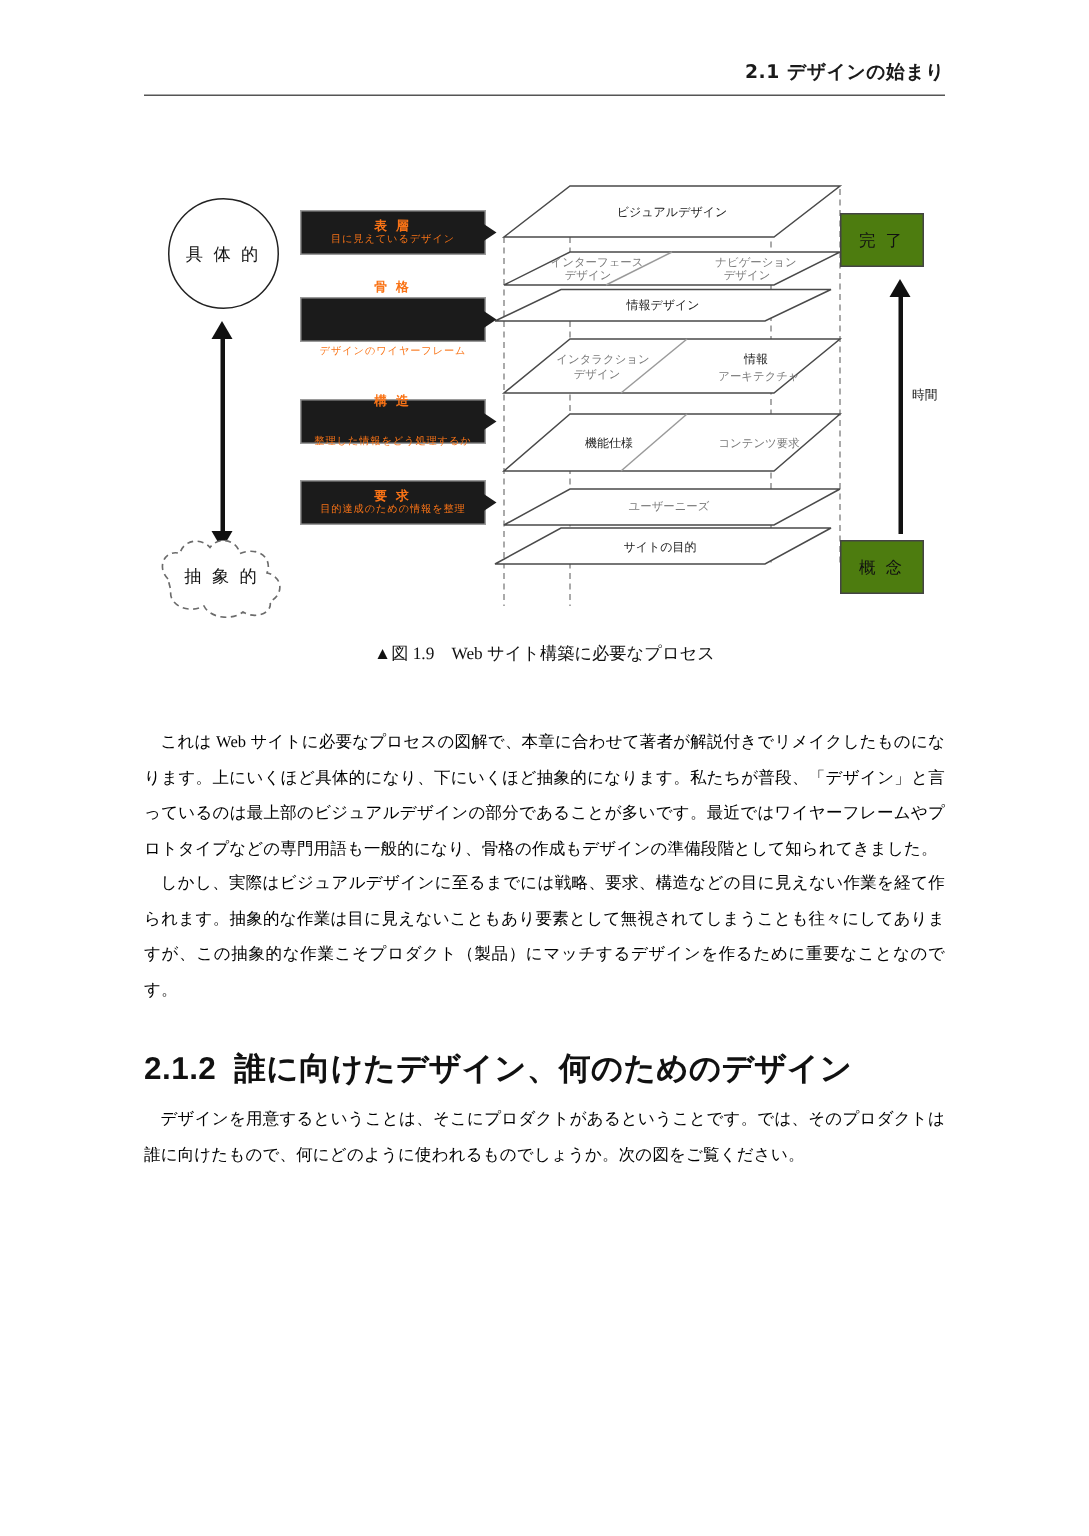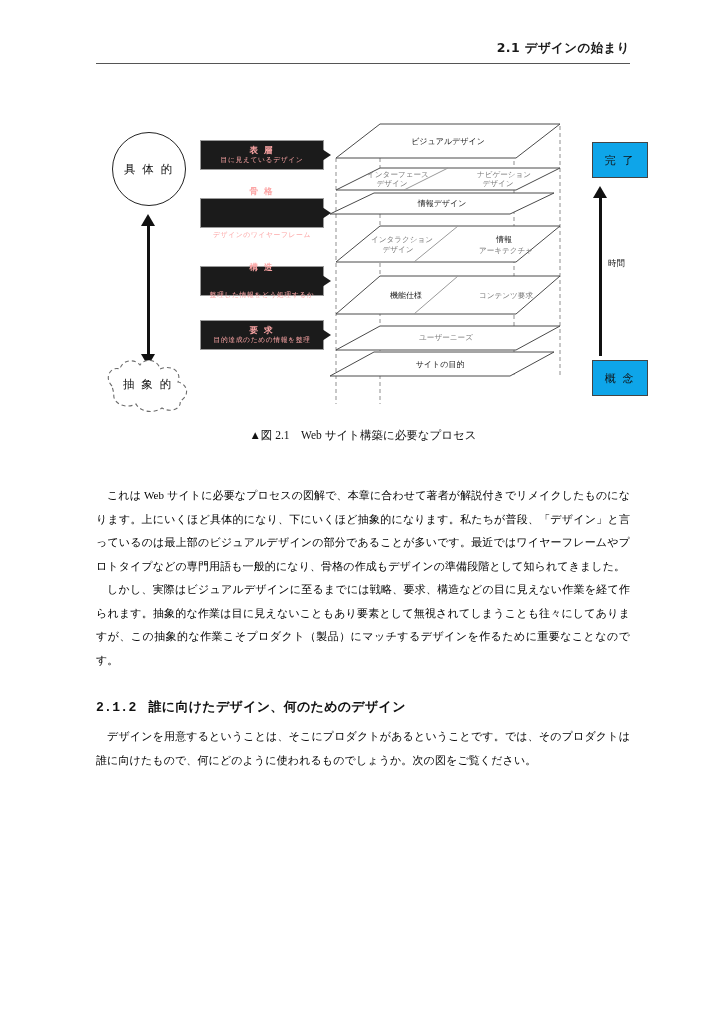--- a/index.html
+++ b/index.html
@@ -40,38 +40,38 @@
   .cloud{
     position:absolute;left:6px;top:238px;width:92px;height:56px;
     display:flex;align-items:center;justify-content:center;
     font-size:11.5px;letter-spacing:2px;color:#111;
   }
   .cloud svg{position:absolute;left:0;top:0;}
   .cloud span{position:relative;z-index:2;}
 
   
   .chip{
-    position:absolute;left:104px;width:122px;height:28px;background:#1b1b1b;color:#fca5a5;
+    position:absolute;left:104px;width:122px;height:28px;background:#1b1b1b;color:#f97316;
     border:1px solid #9a9a9a;display:flex;flex-direction:column;align-items:center;justify-content:center;
     line-height:1.15;
   }
   .chip .t1{font-size:8.5px;font-weight:bold;letter-spacing:2px;}
   .chip .t2{font-size:6.8px;letter-spacing:.6px;margin-top:1px;}
   .chip .tab{
     position:absolute;right:-8px;top:8px;width:0;height:0;
     border-top:6px solid transparent;border-bottom:6px solid transparent;border-left:9px solid #1b1b1b;
   }
 
   
   .stack{position:absolute;left:232px;top:0;width:252px;height:290px;}
   .stack svg{display:block;}
 
   
   .endbox{
-    position:absolute;left:496px;width:54px;height:34px;border:1px solid #444;background:#0ea5e9;
+    position:absolute;left:464px;width:54px;height:34px;border:1px solid #444;background:#4d7c0f;
     display:flex;align-items:center;justify-content:center;font-size:11px;letter-spacing:2px;color:#111;
   }
   .timeArrow{position:absolute;left:500px;top:68px;width:8px;height:170px;}
   .timeArrow .shaft{position:absolute;left:2.5px;top:11px;width:3px;height:159px;background:#111;}
   .timeArrow .headUp{
     position:absolute;left:-3px;top:0;width:0;height:0;
     border-left:7px solid transparent;border-right:7px solid transparent;border-bottom:12px solid #111;
   }
   .timeLabel{position:absolute;left:512px;top:140px;font-size:8.5px;color:#111;white-space:nowrap;}
 
@@ -81,22 +81,22 @@
   }
 
   
   .body{position:absolute;left:96px;top:484px;width:534px;}
   p.para{
     margin:0 0 0 0;font-size:11px;line-height:23.5px;text-align:justify;
     text-justify:inter-character;text-indent:1em;color:#000;letter-spacing:.1px;
   }
   p.tight{text-indent:1em;}
   h3.head{
-    margin:26px 0 9px 0;font-family:Liberation Mono, monospace;
-    font-size:13px;font-weight:bold;letter-spacing:.3px;color:#111;
+    margin:26px 0 9px 0;font-family:Liberation Sans, sans-serif;
+    font-size:21px;font-weight:bold;letter-spacing:.3px;color:#111;
   }
   h3.head .num{margin-right:12px;}
   .folio{
     position:absolute;left:0;top:896px;width:726px;text-align:right;
     font-size:12.5px;color:#222;padding-left:36px;
   }
 </style>
 </head>
 <body>
 
@@ -201,21 +201,21 @@
     <div class="timeArrow">
       <div class="headUp"></div>
       <div class="shaft"></div>
     </div>
     <div class="timeLabel">時間</div>
     <div class="endbox" style="top:242px;">
       <span>概 念</span>
     </div>
   </div>
 
-  <div class="caption">▲図 2.1　Web サイト構築に必要なプロセス</div>
+  <div class="caption">▲図 1.9　Web サイト構築に必要なプロセス</div>
 
   <div class="body">
     <p class="para">これは Web サイトに必要なプロセスの図解で、本章に合わせて著者が解説付きでリメイクしたものになります。上にいくほど具体的になり、下にいくほど抽象的になります。私たちが普段、「デザイン」と言っているのは最上部のビジュアルデザインの部分であることが多いです。最近ではワイヤーフレームやプロトタイプなどの専門用語も一般的になり、骨格の作成もデザインの準備段階として知られてきました。</p>
     <p class="para tight">しかし、実際はビジュアルデザインに至るまでには戦略、要求、構造などの目に見えない作業を経て作られます。抽象的な作業は目に見えないこともあり要素として無視されてしまうことも往々にしてありますが、この抽象的な作業こそプロダクト（製品）にマッチするデザインを作るために重要なことなのです。</p>
 
     <h3 class="head">
       <span class="num">2.1.2</span><span>誰に向けたデザイン、何のためのデザイン</span>
     </h3>
 
     <p class="para">デザインを用意するということは、そこにプロダクトがあるということです。では、そのプロダクトは誰に向けたもので、何にどのように使われるものでしょうか。次の図をご覧ください。</p>

